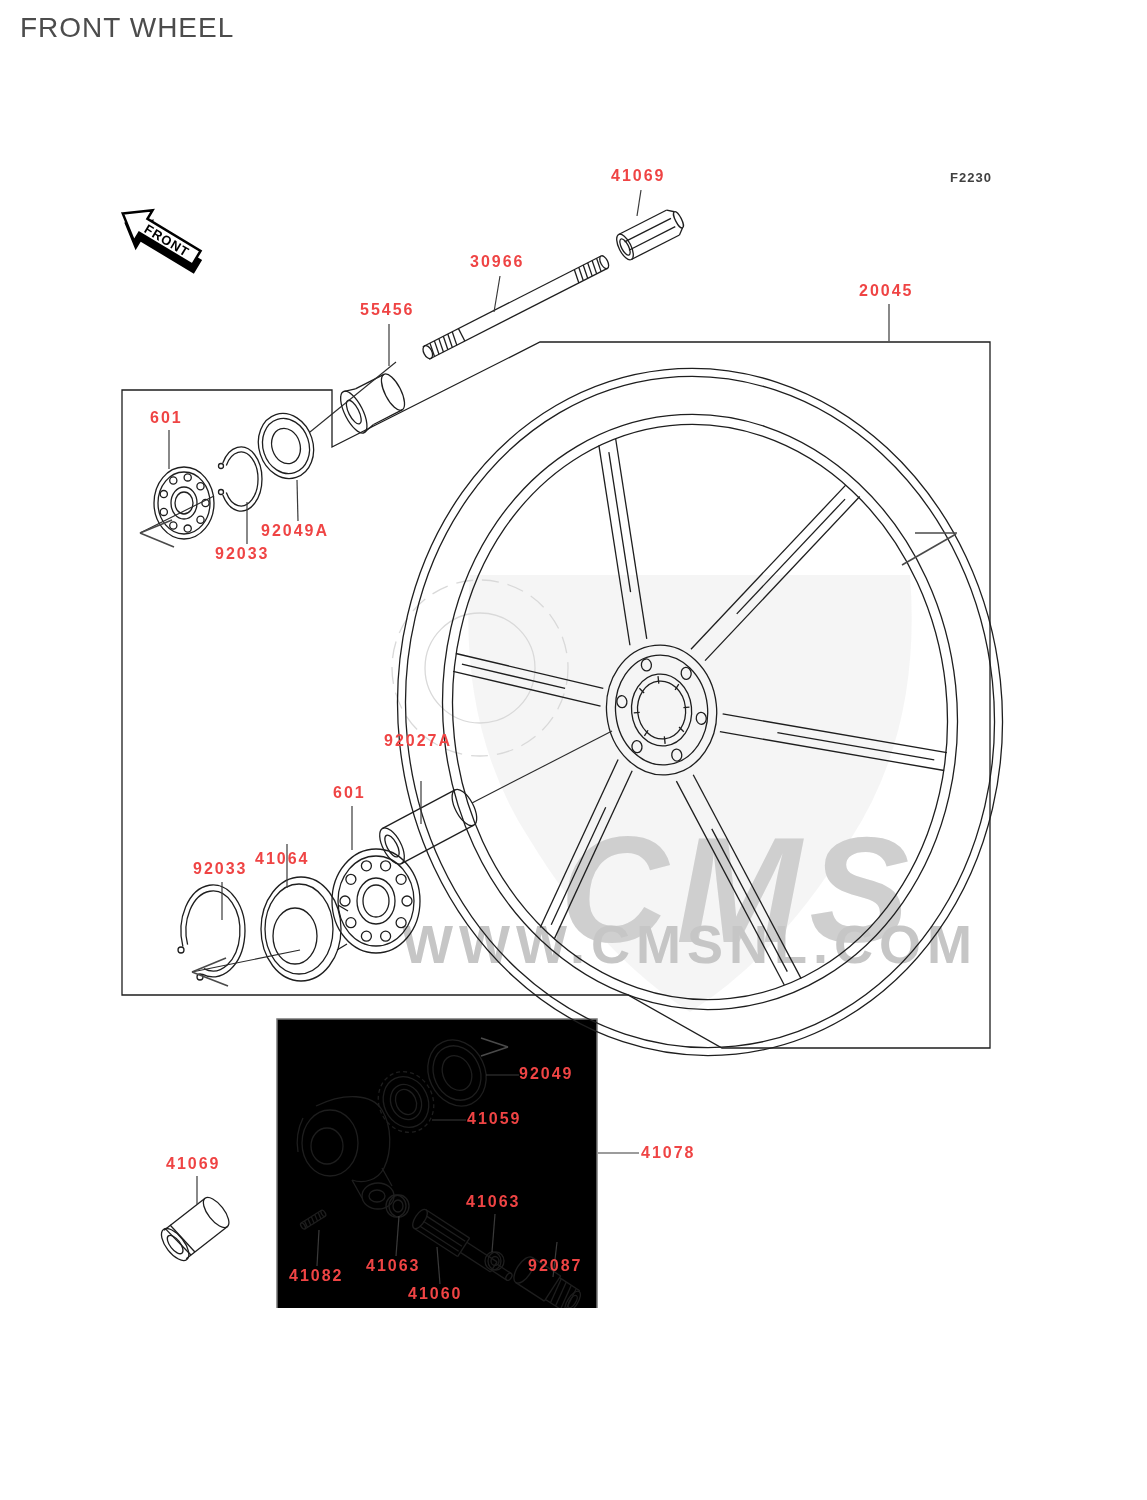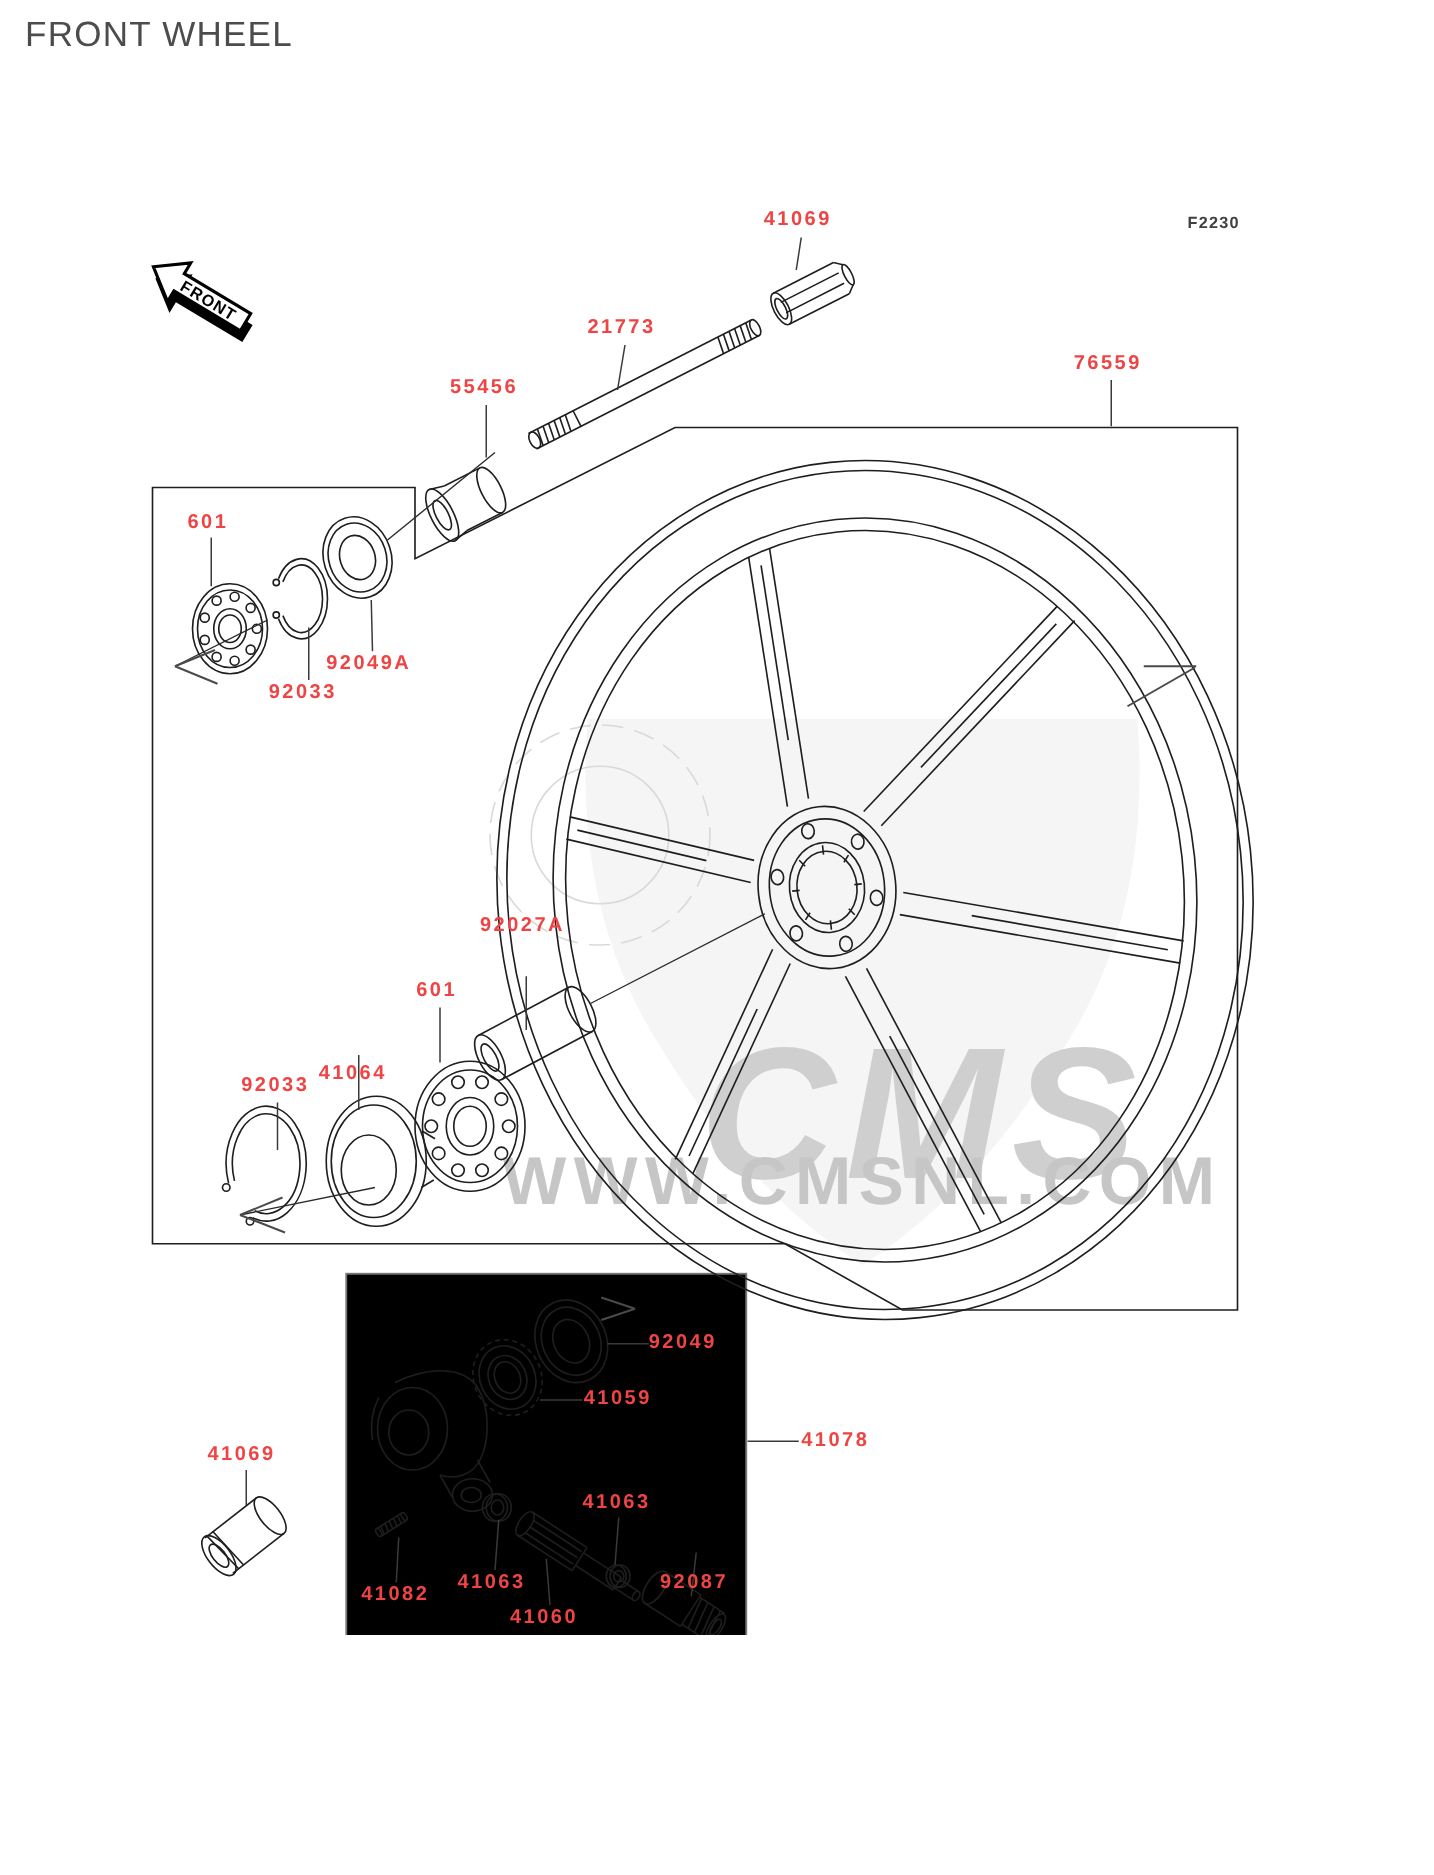--- a/index.html
+++ b/index.html
@@ -350,23 +350,23 @@
     </g>
 
     <g transform="translate(132,198) rotate(31)">
       <polygon class="fm-shadow" points="6,25 30,7 30,17 92,17 92,33 30,33 30,43"></polygon>
       <polygon class="fm-face" points="0,18 24,0 24,10 86,10 86,26 24,26 24,36"></polygon>
       <text class="fm-text" x="27" y="23">FRONT</text>
     </g>
   </svg>
 
   <div class="plabel" style="left:611px;top:168px;">41069</div>
-  <div class="plabel" style="left:470px;top:254px;">21773</div>
+  <div class="plabel" style="left:470px;top:254px;">30966</div>
   <div class="plabel" style="left:360px;top:302px;">55456</div>
-  <div class="plabel" style="left:859px;top:283px;">76559</div>
+  <div class="plabel" style="left:859px;top:283px;">20045</div>
   <div class="plabel" style="left:150px;top:410px;">601</div>
   <div class="plabel" style="left:261px;top:523px;">92049A</div>
   <div class="plabel" style="left:215px;top:546px;">92033</div>
   <div class="plabel" style="left:384px;top:733px;">92027A</div>
   <div class="plabel" style="left:333px;top:785px;">601</div>
   <div class="plabel" style="left:255px;top:823px;margin-top:28px;">41064</div>
   <div class="plabel" style="left:193px;top:861px;">92033</div>
   <div class="plabel" style="left:519px;top:1066px;">92049</div>
   <div class="plabel" style="left:467px;top:1111px;">41059</div>
   <div class="plabel" style="left:641px;top:1145px;">41078</div>

